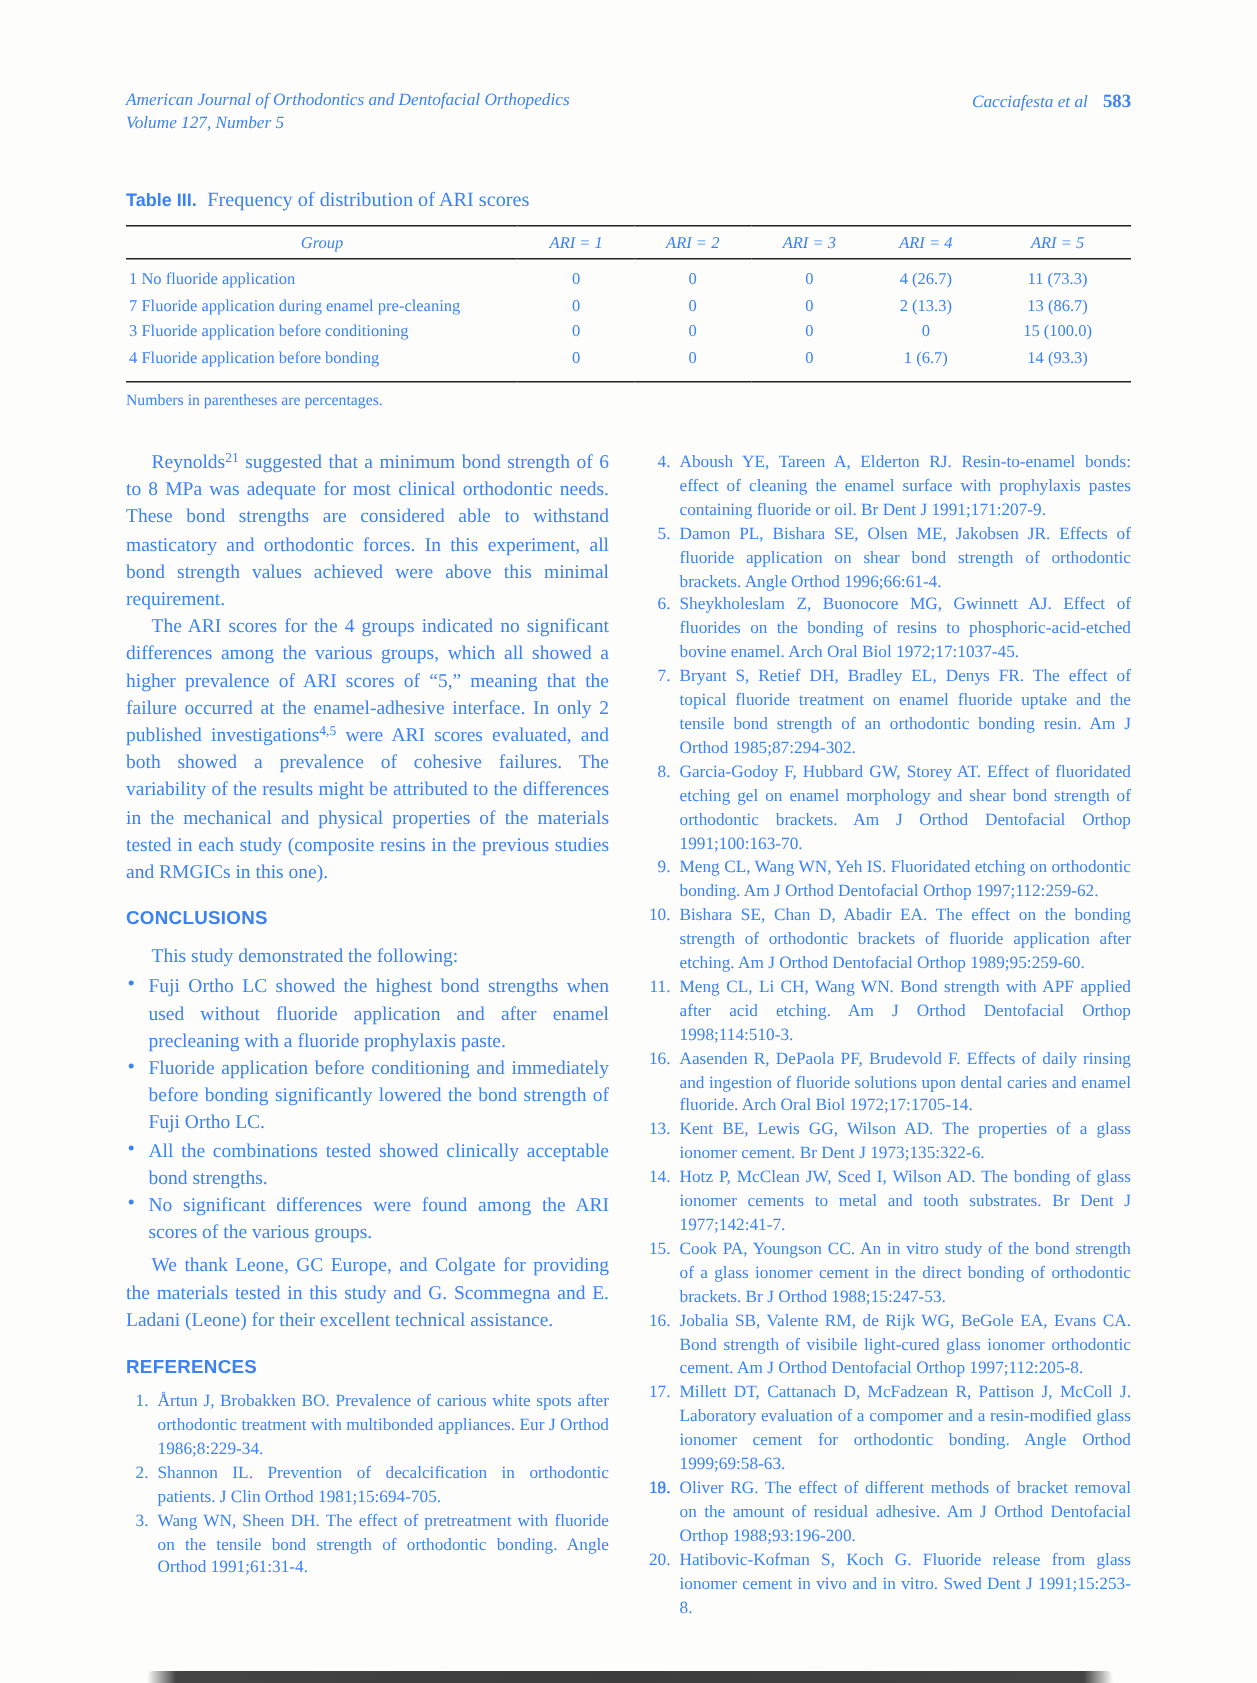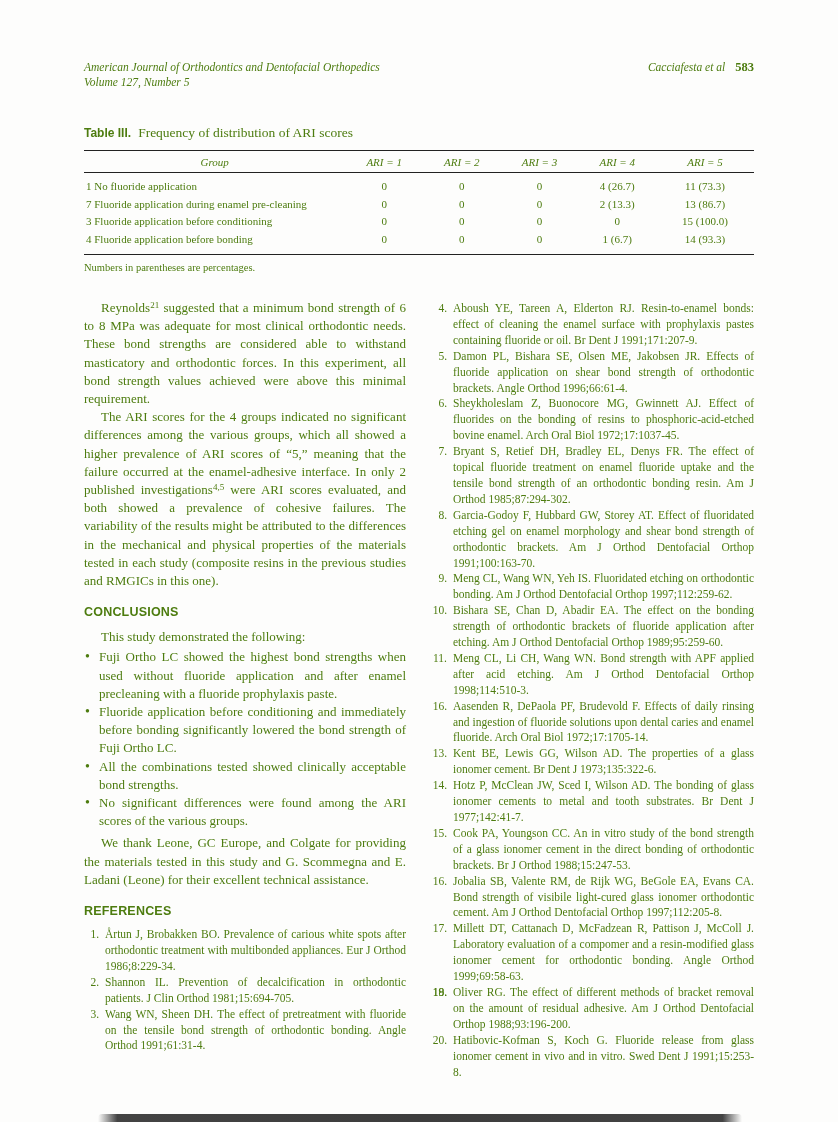--- a/index.html
+++ b/index.html
@@ -1,20 +1,20 @@
 <!DOCTYPE html>
 <html><head>
 <meta charset="utf-8">
 <style>
   * { box-sizing: border-box; }
   html, body { margin: 0; padding: 0; background: #d9d9d9; }
   .page {
     width: 838px; height: 1122px; margin: 0 auto;
     background: #fdfdfc; position: relative; overflow: hidden;
-    font-family: "Liberation Serif", serif; color: #4d7c0f;
+    font-family: "Liberation Serif", serif; color: #3b82f6;
     padding: 60px 84px 0 84px;
   }
   
   .running-head { display: flex; justify-content: space-between; align-items: flex-start;
     font-style: italic; font-size: 11.5px; line-height: 14.5px; }
   .rh-right { text-align: center; white-space: nowrap; }
   .rh-page { font-style: normal; font-weight: bold; margin-left: 10px; font-size: 12.5px; }
   
   .table-block { margin-top: 36px; }
   .table-caption { font-size: 13.5px; margin-bottom: 9px; }

